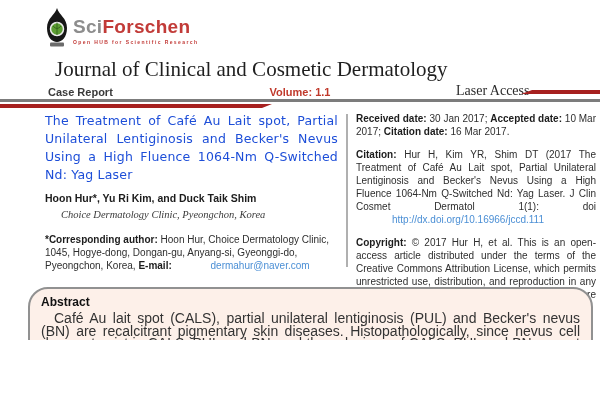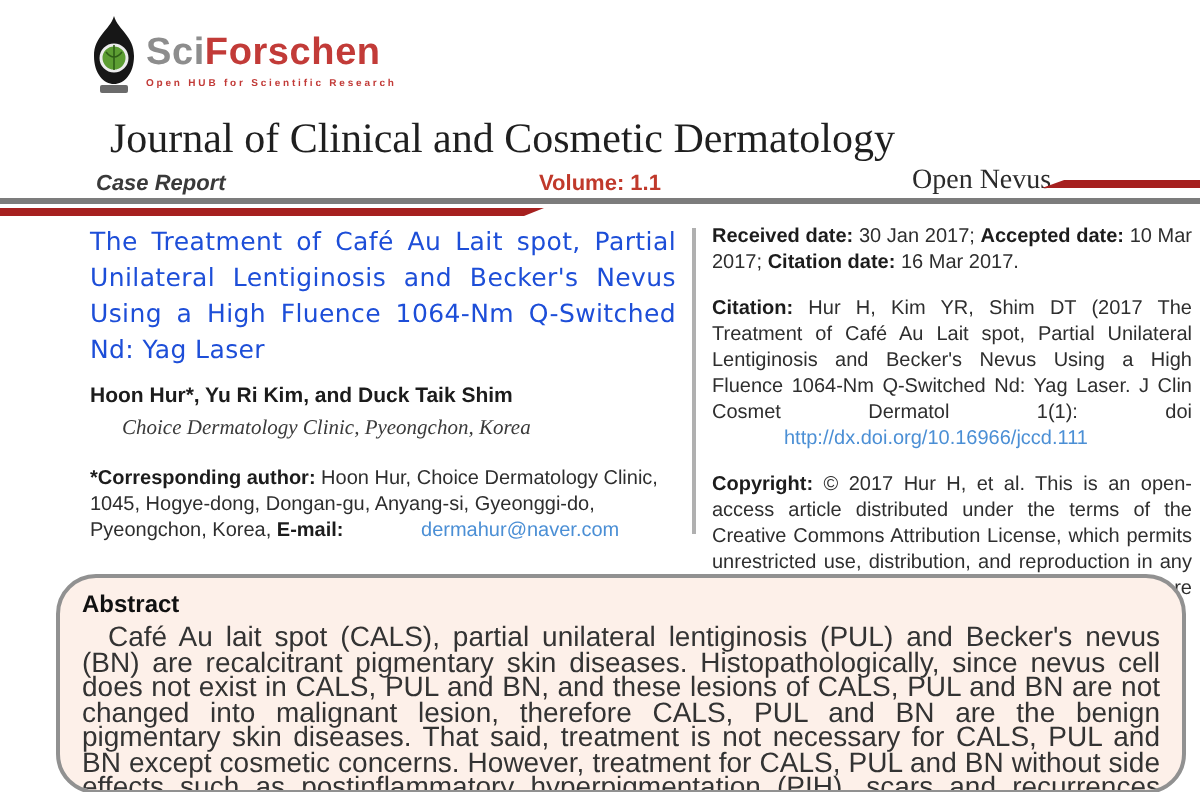--- a/index.html
+++ b/index.html
@@ -1,34 +1,34 @@
 <!DOCTYPE html>
 <html><head>
 <meta charset="utf-8">
 <style>
   html,body { margin:0; padding:0; background:#fff; }
   .page {
-    position:relative; width:600px; height:396px; background:#fff;
+    position:relative; width:600px; height:340px; background:#fff;
     font-family:"Liberation Sans", sans-serif; color:#2e2e2e; overflow:hidden;
   }
   
   .logo { position:absolute; left:44px; top:8px; display:flex; align-items:flex-start; }
   .nib { width:26px; height:42px; }
   .logo-right { margin-left:3px; padding-top:9px; }
   .logo-words { font-size:19px; font-weight:600; letter-spacing:0.3px; line-height:20px; }
   .logo-sci { color:#8d8d8d; }
   .logo-forschen { color:#c23b38; }
   .logo-tagline { font-size:5px; font-weight:bold; letter-spacing:1.4px; color:#c23b38; margin-top:2px; white-space:nowrap; }
   .journal-title {
     position:absolute; left:55px; top:57px; margin:0;
     font-family:"Liberation Serif", serif; font-weight:500;
     font-size:21px; color:#1f1f1f; white-space:nowrap;text-align:center;
   }
   
-  .meta-type { position:absolute; left:48px; top:86px; font-size:11px; font-weight:bold; color:#3a3a3a;font-style:italic; }
+  .meta-type { position:absolute; left:48px; top:86px; font-size:11px; font-weight:bold; color:#3a3a3a; }
   .meta-volume { position:absolute; left:0; top:86px; width:600px; text-align:center; font-size:11px; font-weight:bold; color:#c0392b; }
   .meta-access { position:absolute; left:456px; top:83px; font-family:"Liberation Serif", serif; font-size:14px; color:#2b2b2b; }
   .swoosh { position:absolute; left:521px; top:90px; width:79px; height:4px; background:#a6201f;
             clip-path:polygon(14% 0, 100% 0, 100% 100%, 0 100%); }
   .rule-gray { position:absolute; left:0; top:99px; width:600px; height:3px; background:#7c7c7c; }
   .rule-red  { position:absolute; left:0; top:104px; width:272px; height:4px; background:#a6201f;
                clip-path:polygon(0 0, 100% 0, calc(100% - 10px) 100%, 0 100%); }
   
   .left-col { position:absolute; left:45px; top:112px; width:293px; }
   .article-title {
@@ -73,21 +73,21 @@
     </div>
   </div>
 
   <h1 class="journal-title">Journal of Clinical and Cosmetic Dermatology</h1>
 
   <div class="meta-type">Case Report</div>
   <div class="meta-volume">
     <span>Volume:</span>
     <span>1.1</span>
   </div>
-  <div class="meta-access">Open Nevus</div>
+  <div class="meta-access">Laser Access</div>
   <div class="swoosh"></div>
   <div class="rule-gray"></div>
   <div class="rule-red"></div>
 
   <section class="left-col">
     <h2 class="article-title">The Treatment of Café Au Lait spot, Partial Unilateral Lentiginosis and Becker's Nevus Using a High Fluence 1064-Nm Q-Switched Nd: Yag Laser</h2>
     <p class="authors">Hoon Hur*, Yu Ri Kim, and Duck Taik Shim</p>
     <p class="affiliation">Choice Dermatology Clinic, Pyeongchon, Korea</p>
     <p class="corresponding">
       <b class="lbl">*Corresponding author:</b><span> Hoon Hur, Choice Dermatology Clinic, 1045, Hogye-dong, Dongan-gu, Anyang-si, Gyeonggi-do, Pyeongchon, Korea, </span><b class="lbl">E-mail:</b><a class="link"> dermahur@naver.com</a>

